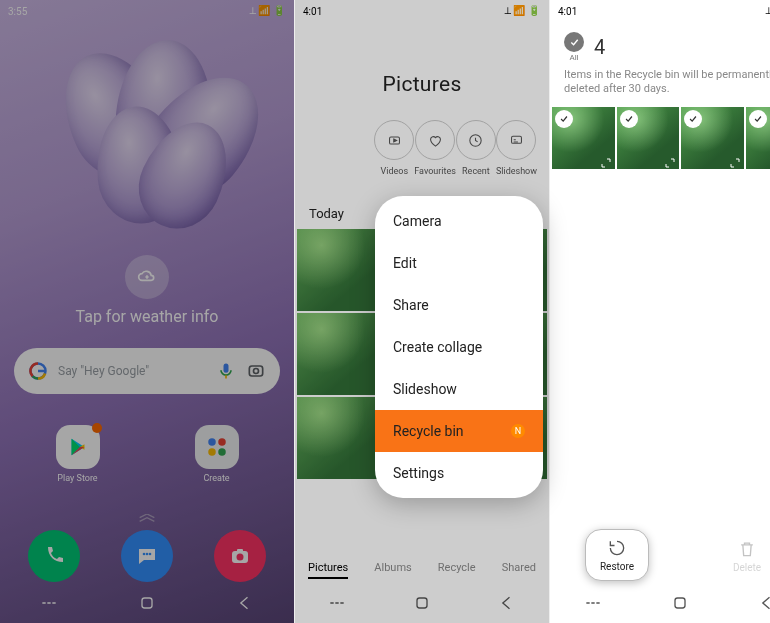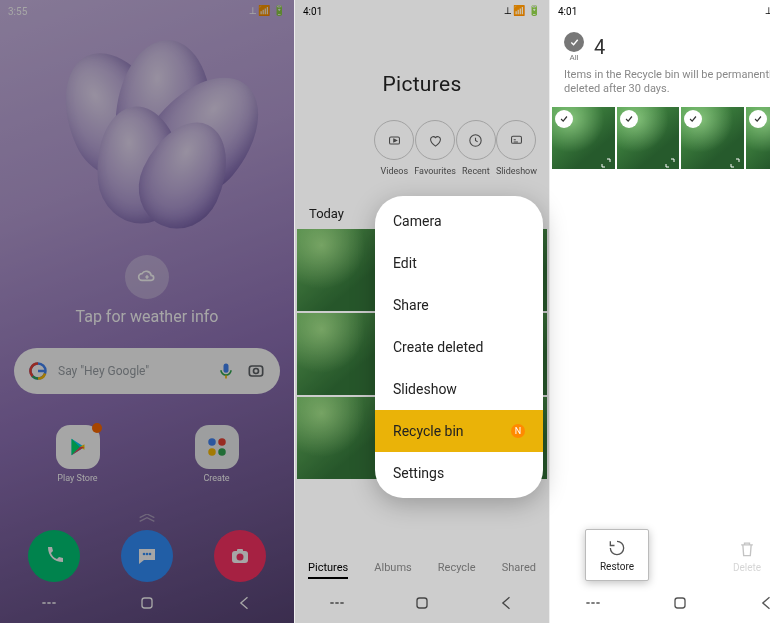--- a/index.html
+++ b/index.html
@@ -68,41 +68,41 @@
 .cat .cl{font-size:9px;color:#555}
 .section-label{font-size:13px;color:#222;margin:30px 0 8px 14px}
 .grid3{display:grid;grid-template-columns:repeat(3,1fr);gap:2px;padding:0 2px}
 .thumb{aspect-ratio:1;background:#3d7a3d;position:relative;overflow:hidden}
 .thumb::before{content:'';position:absolute;inset:0;background:radial-gradient(circle at 30% 20%,rgba(210,255,170,.5),transparent 50%),linear-gradient(140deg,#5fa556 0%,#2f6a34 70%)}
 .thumb.vid::after{content:'▶ 0:06';position:absolute;top:3px;right:4px;font-size:8px;color:#fff}
 .bottom-tabs{position:absolute;bottom:36px;left:0;right:0;display:flex;justify-content:space-around;padding:8px 0;font-size:11px;color:#888}
 .bottom-tabs .active{color:#000;border-bottom:2px solid #000;padding-bottom:3px}
 .menu{position:absolute;top:196px;right:6px;width:168px;background:#fff;border-radius:28px;box-shadow:0 6px 24px rgba(0,0,0,.25);z-index:100;padding:4px 0;overflow:hidden}
 .menu-item{padding:13px 18px;font-size:14px;color:#222;display:flex;align-items:center;justify-content:space-between}
-.menu-item.hl{background:#eab308}
+.menu-item.hl{background:#f97316}
 .n-badge{width:14px;height:14px;border-radius:50%;background:#ff8a00;color:#fff;font-size:9px;display:flex;align-items:center;justify-content:center}
 
 
 .p3{background:#fff}
 .sel-head{display:flex;align-items:center;gap:10px;padding:10px 14px 2px}
 .sel-all{display:flex;flex-direction:column;align-items:center;gap:1px}
 .sel-all .ck{width:20px;height:20px;border-radius:50%;background:#777;display:flex;align-items:center;justify-content:center}
 .sel-all .ck svg{width:11px;height:11px;stroke:#fff;stroke-width:3;fill:none}
 .sel-all .al{font-size:8px;color:#777}
 .sel-count{font-size:20px;color:#333}
 .hint{font-size:11px;color:#888;padding:4px 14px 10px;line-height:1.3}
 .strip{display:flex;gap:2px;padding:0 2px}
 .sthumb{flex:1;aspect-ratio:1;position:relative;background:#2f6a34;overflow:hidden}
 .sthumb::before{content:'';position:absolute;inset:0;background:radial-gradient(circle at 30% 20%,rgba(200,255,180,.5),transparent 50%),linear-gradient(140deg,#4d9a4a 0%,#265a2c 70%)}
 .sthumb .ck{position:absolute;top:3px;left:3px;width:18px;height:18px;border-radius:50%;background:#fff;display:flex;align-items:center;justify-content:center}
 .sthumb .ck svg{width:10px;height:10px;stroke:#333;stroke-width:3;fill:none}
 .sthumb .exp{position:absolute;bottom:3px;right:3px;width:12px;height:12px}
 .sthumb .exp svg{stroke:#fff;stroke-width:2;fill:none}
 .action-bar{position:absolute;bottom:36px;left:0;right:0;display:flex;justify-content:space-around;align-items:flex-end;padding:6px 0}
-.act{display:flex;flex-direction:column;align-items:center;gap:3px;font-size:10px;color:#888;padding:8px 14px;border-radius:2px}
+.act{display:flex;flex-direction:column;align-items:center;gap:3px;font-size:10px;color:#888;padding:8px 14px;border-radius:16px}
 .act svg{width:20px;height:20px;stroke:#555;fill:none;stroke-width:1.6}
 .act.primary{background:#fff;border:1px solid #bbb;box-shadow:0 2px 8px rgba(0,0,0,.25);color:#222;z-index:100;position:relative}
 .act.dim{opacity:.35}
 </style>
 </head>
 <body>
 
 <div class="phone p1 dim-overlay">
   <div class="status">
     <span>3:55</span>
@@ -303,21 +303,21 @@
     <div class="menu-item">
         <span>Camera</span>
       </div>
     <div class="menu-item">
         <span>Edit</span>
       </div>
     <div class="menu-item">
         <span>Share</span>
       </div>
     <div class="menu-item">
-        <span>Create deleted</span>
+        <span>Create collage</span>
       </div>
     <div class="menu-item">
         <span>Slideshow</span>
       </div>
     <div class="menu-item hl">
         <span>Recycle bin</span>
         <span class="n-badge">N</span>
       </div>
     <div class="menu-item">
         <span>Settings</span>

